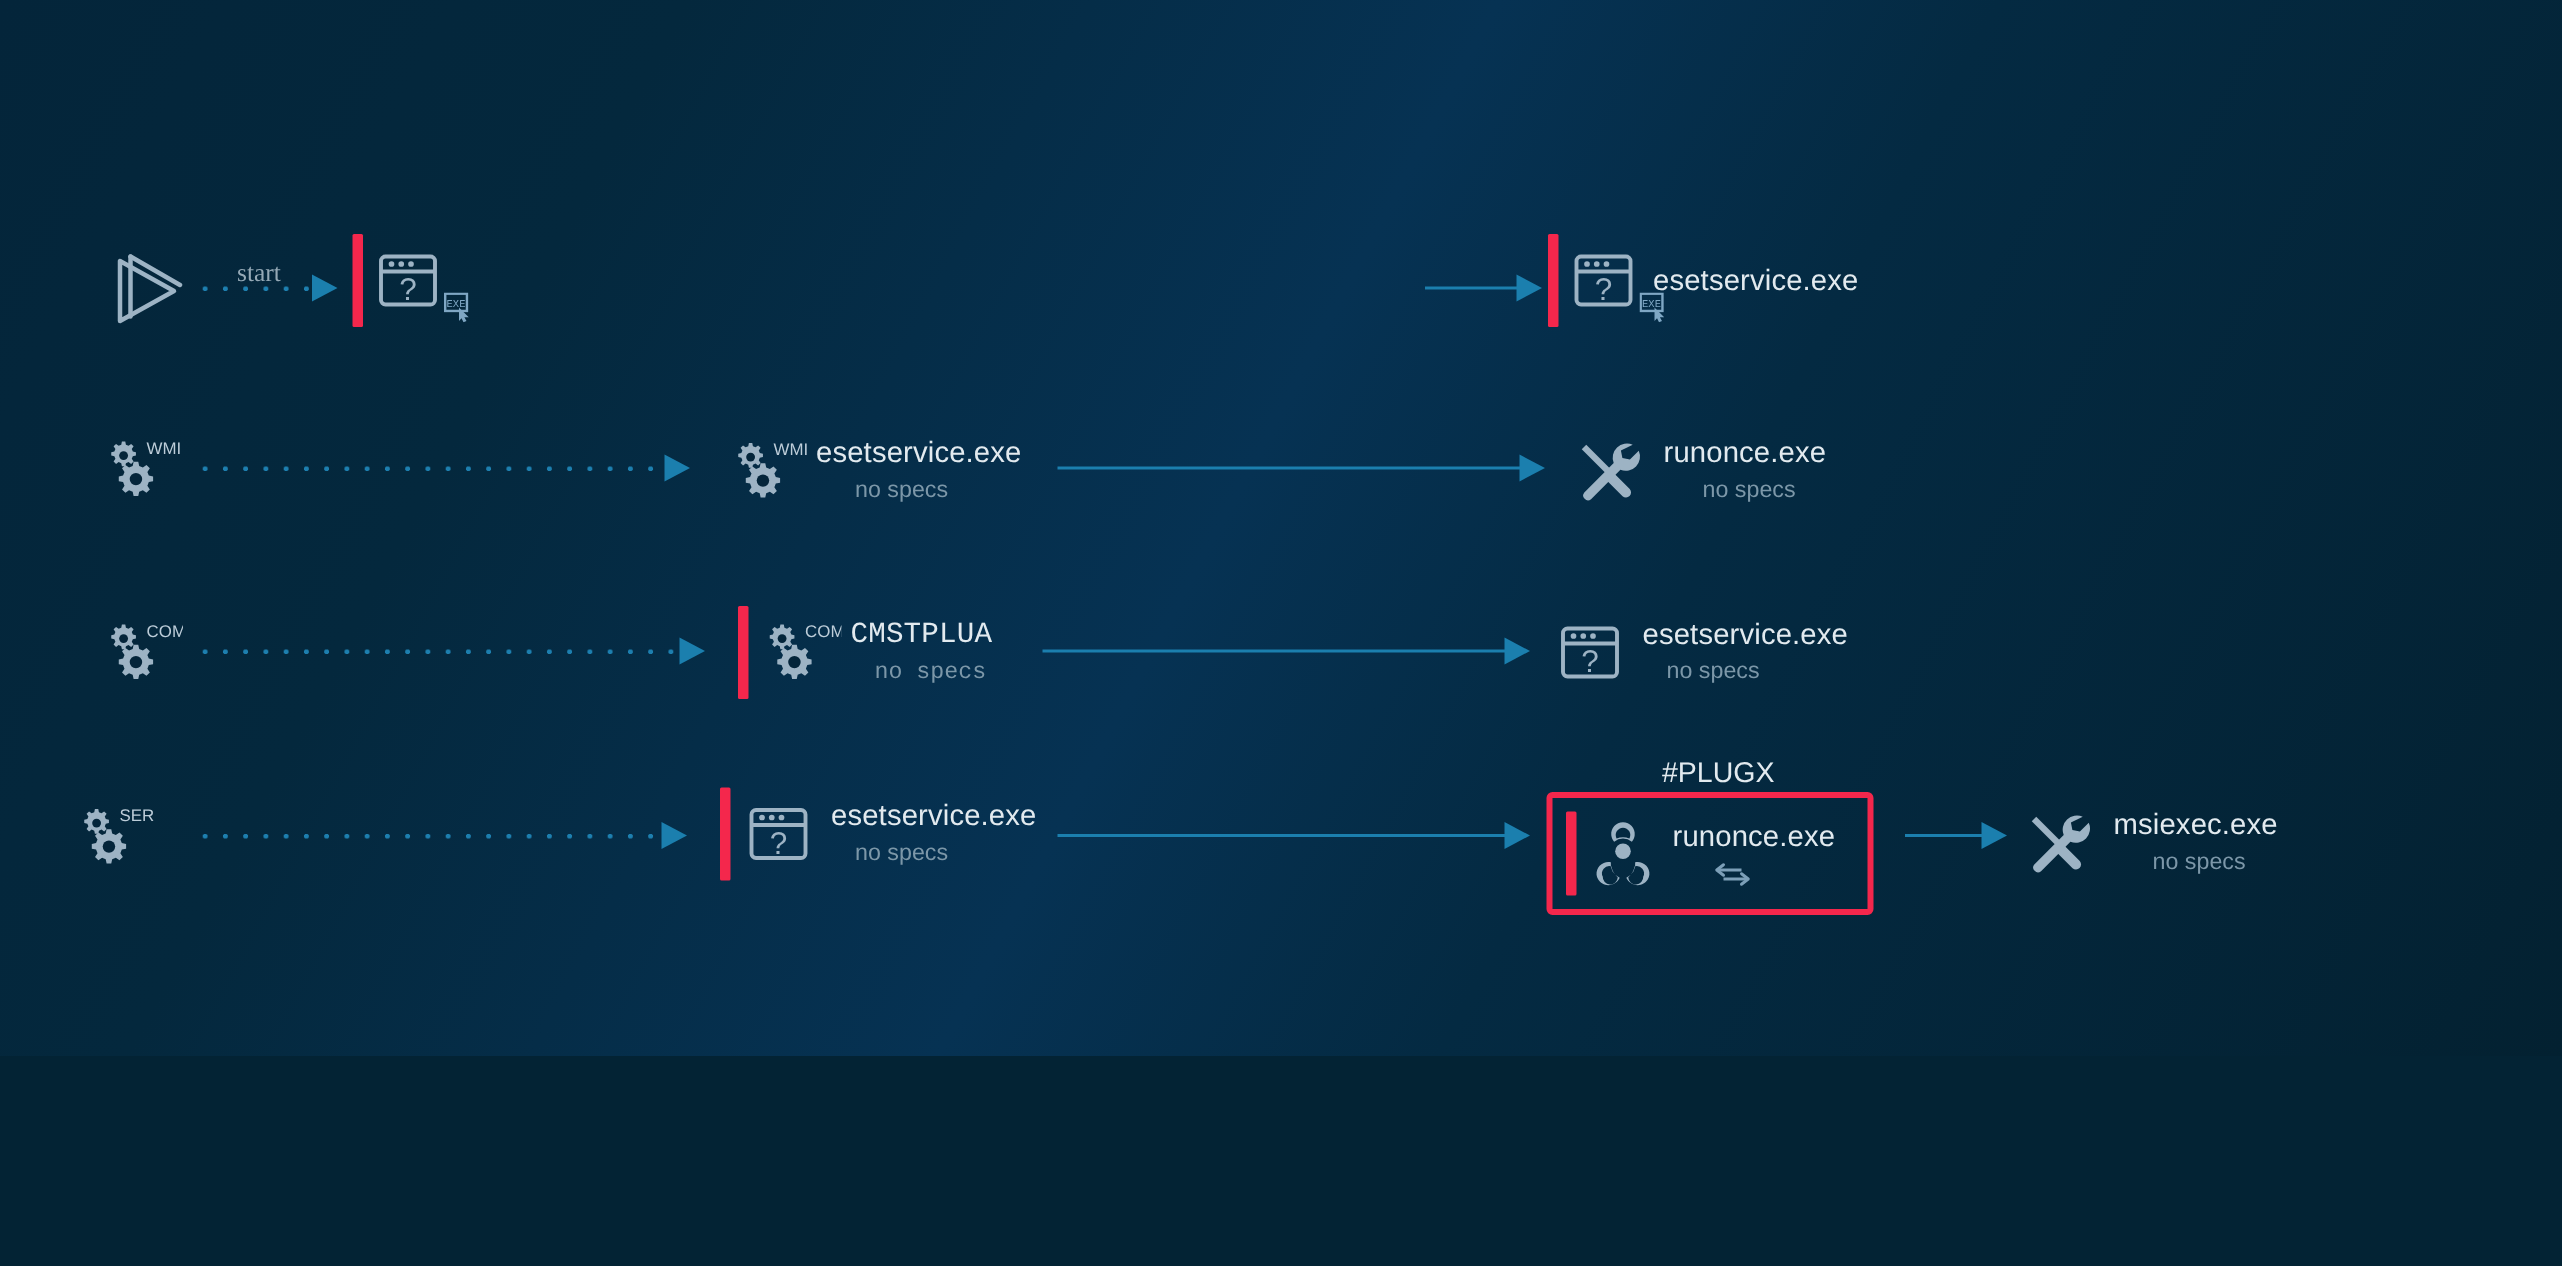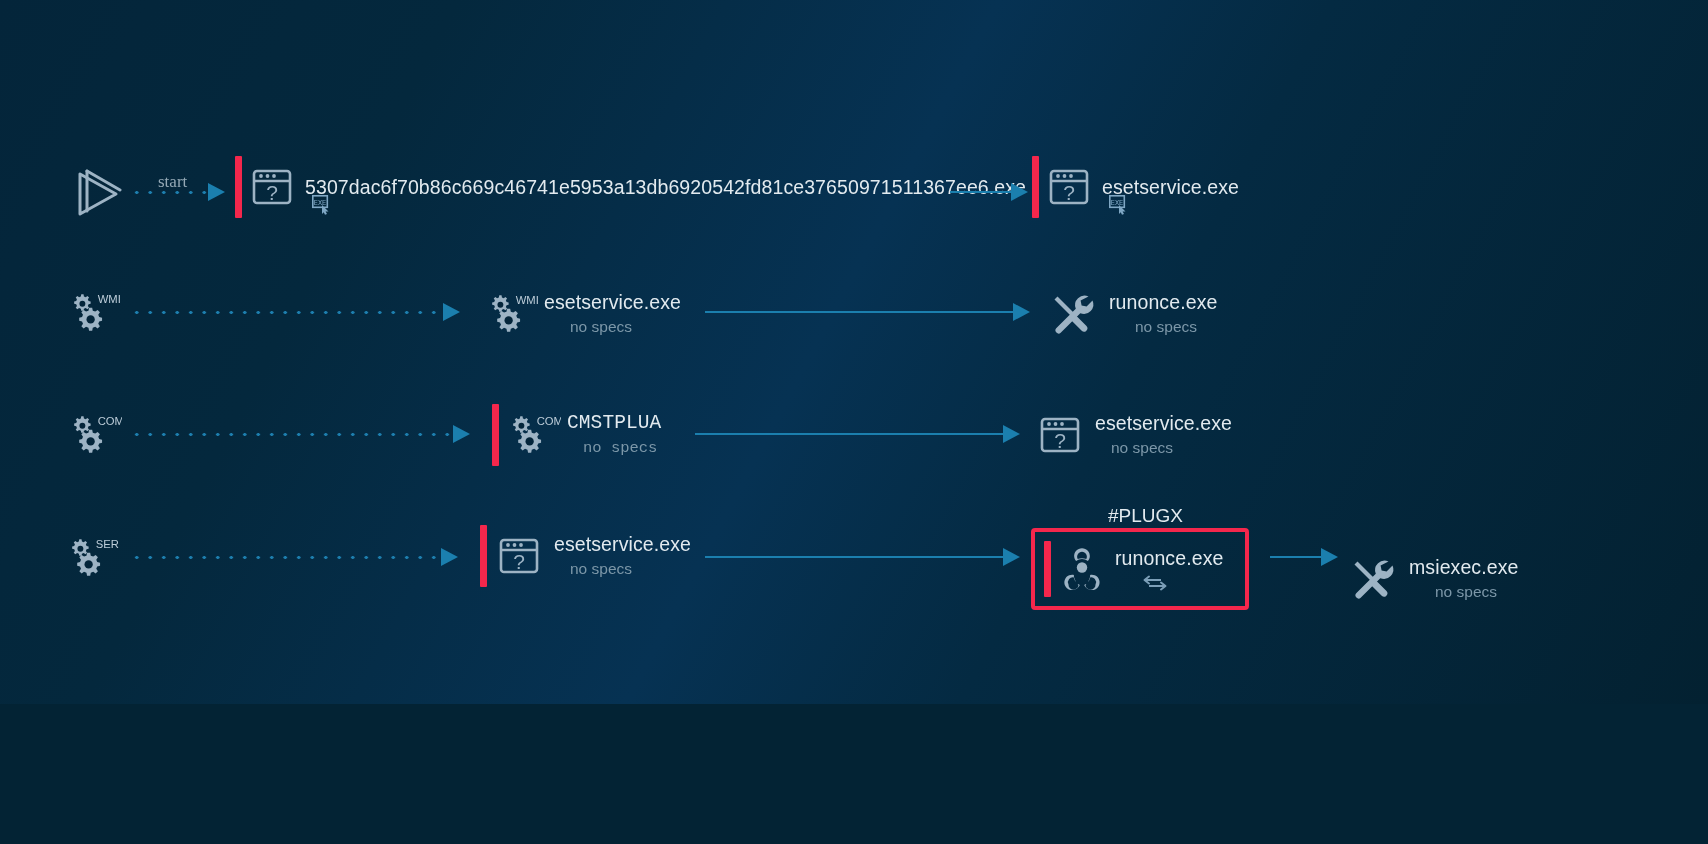--- a/index.html
+++ b/index.html
@@ -130,21 +130,21 @@
     position: absolute;
     color: #e2eaef;
     font-size: 19px;
     white-space: nowrap;
   }
 
   .inline-svg { display: block; }
 
   .badge-exe {
     position: absolute;
-    left: 60px;
+    left: 44px;
     top: 32px;
   }
 
   .loop-glyph { margin-top: 4px; margin-left: 26px; }
 </style>
 </head>
 <body>
 
 <div id="graph-canvas">
 
@@ -175,23 +175,20 @@
         <text x="20" y="32" font-family="Liberation Sans, sans-serif" font-size="21" fill="#9db3c4" text-anchor="middle">?</text>
       </svg>
       <span class="badge-exe">
         <svg class="inline-svg" width="20" height="20" viewBox="0 0 20 20">
           <rect x="0.8" y="0.8" width="14.5" height="11.5" fill="none" stroke="#7fa7c4" stroke-width="1.6"></rect>
           <text x="8" y="9.6" font-family="Liberation Mono, monospace" font-size="7" fill="#7fa7c4" text-anchor="middle">EXE</text>
           <path d="M10 10 L16.5 16.5 L13.6 16.5 L15 19 L13 19.8 L11.7 17.2 L10 19 Z" fill="#7fa7c4"></path>
         </svg>
       </span>
     </div>
-    <div class="node-text">
-      <div class="node-title">5307dac6f70b86c669c46741e5953a13db6920542fd81ce37650971511367ee6.exe</div>
-    </div>
   </div>
 
   <div class="conn" style="left:950px; top:185px; width:78px;">
     <div class="line-solid"></div>
     <div class="arrow-head"></div>
   </div>
 
   <div class="node" style="left:1032px; top:156px; height:62px;">
     <div class="red-bar" style="height:62px;"></div>
     <div class="node-icon" style="width:40px; height:48px;">
@@ -331,21 +328,21 @@
         <circle cx="22" cy="8" r="1.9" fill="#9db3c4"></circle>
         <text x="20" y="32" font-family="Liberation Sans, sans-serif" font-size="21" fill="#9db3c4" text-anchor="middle">?</text>
       </svg>
     </div>
     <div class="node-text">
       <div class="node-title">esetservice.exe</div>
       <div class="node-sub nudge-left">no specs</div>
     </div>
   </div>
 
-  <div class="node-icon" style="left:68px; top:533px; position:absolute; width:52px; height:50px;">
+  <div class="node-icon" style="left:52px; top:533px; position:absolute; width:52px; height:50px;">
     <svg class="inline-svg" width="60" height="50" viewBox="0 0 60 50">
       <g fill="#9db3c4">
         <path d="M13 3.5 l2.6 0 .5 2.4 2 .8 2-1.4 1.9 1.9 -1.4 2 .8 2 2.4 .5 0 2.6 -2.4 .5 -.8 2 1.4 2 -1.9 1.9 -2-1.4 -2 .8 -.5 2.4 -2.6 0 -.5-2.4 -2-.8 -2 1.4 -1.9-1.9 1.4-2 -.8-2 -2.4-.5 0-2.6 2.4-.5 .8-2 -1.4-2 1.9-1.9 2 1.4 2-.8 Z"></path>
         <circle cx="14.3" cy="14.3" r="3.4" fill="#04253a"></circle>
       </g>
       <g fill="#9db3c4">
         <path d="M22 19 l3.6 0 .7 3.3 2.8 1.1 2.8-1.9 2.6 2.6 -1.9 2.8 1.1 2.8 3.3 .7 0 3.6 -3.3 .7 -1.1 2.8 1.9 2.8 -2.6 2.6 -2.8-1.9 -2.8 1.1 -.7 3.3 -3.6 0 -.7-3.3 -2.8-1.1 -2.8 1.9 -2.6-2.6 1.9-2.8 -1.1-2.8 -3.3-.7 0-3.6 3.3-.7 1.1-2.8 -1.9-2.8 2.6-2.6 2.8 1.9 2.8-1.1 Z"></path>
         <circle cx="23.8" cy="32.4" r="4.8" fill="#04253a"></circle>
       </g>
       <text x="32" y="13" font-family="Liberation Sans, sans-serif" font-size="13" fill="#bdcdd9">SER</text>
@@ -405,21 +402,21 @@
         </svg>
       </div>
     </div>
   </div>
 
   <div class="conn" style="left:1270px; top:550px; width:68px;">
     <div class="line-solid"></div>
     <div class="arrow-head"></div>
   </div>
 
-  <div class="node" style="left:1348px; top:548px; height:62px;">
+  <div class="node" style="left:1348px; top:531px; height:62px;">
     <div class="node-icon" style="width:48px; height:48px;">
       <svg class="inline-svg" width="48" height="48" viewBox="0 0 48 48">
         <g fill="#9db3c4">
           <path d="M9.5 6.5 L6.5 9.5 L26 29 L29 26 Z"></path>
           <path d="M28 25.5 L38.5 36 a3.4 3.4 0 0 1 -4.8 4.8 L23.2 30.3 Z"></path>
           <path d="M40.5 6.5 a9.5 9.5 0 0 0 -12.7 12.2 L8.2 38.3 a3.2 3.2 0 0 0 4.5 4.5 L32.3 23.2 A9.5 9.5 0 0 0 44.5 10.5 L38.6 16.4 L33.6 15.4 L32.6 10.4 Z"></path>
         </g>
       </svg>
     </div>
     <div class="node-text">

